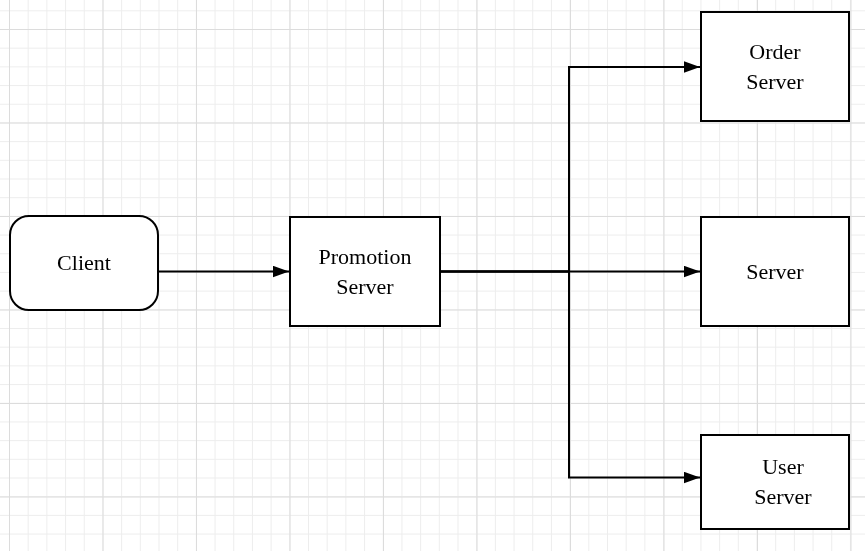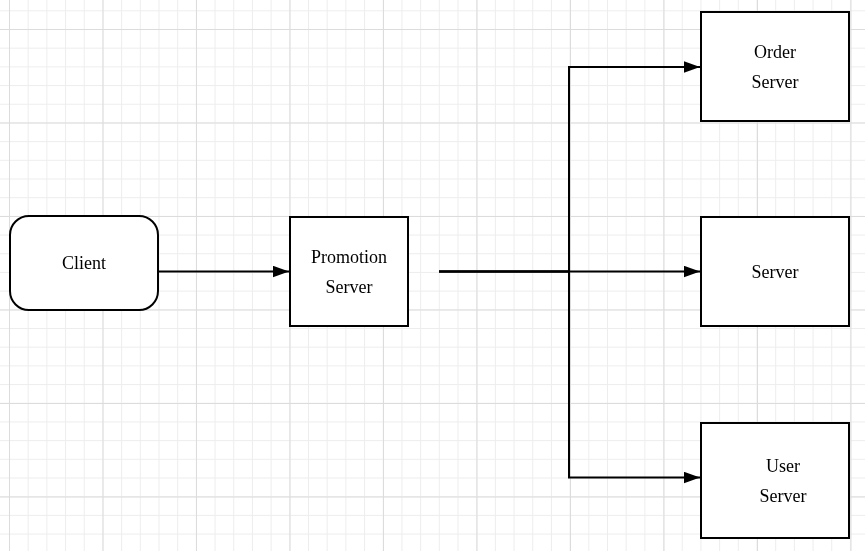--- a/index.html
+++ b/index.html
@@ -33,30 +33,30 @@
     position: absolute;
     box-sizing: border-box;
     background: #ffffff;
     border: 2px solid #000000;
     display: flex;
     align-items: center;
     justify-content: center;
   }
   .node .label {
     text-align: center;
-    font-size: 18px;
+    font-size: 22px;
     line-height: 30px;
     color: #000000;
     white-space: nowrap;
   }
   .node-client    { left: 9px;   top: 215px; width: 150px; height: 96px; border-radius: 20px; }
-  .node-promotion { left: 289px; top: 216px; width: 120px; height: 111px; }
+  .node-promotion { left: 289px; top: 216px; width: 152px; height: 111px; }
   .node-order     { left: 700px; top: 11px;  width: 150px; height: 111px; }
   .node-coupon    { left: 700px; top: 216px; width: 150px; height: 111px; }
-  .node-user      { left: 700px; top: 422px; width: 150px; height: 117px; padding-left: 16px; }
+  .node-user      { left: 700px; top: 434px; width: 150px; height: 96px; padding-left: 16px; }
   .edge-path {
     fill: none;
     stroke: #000000;
     stroke-width: 2;
   }
 </style>
 </head>
 <body>
 
 <div class="canvas">

